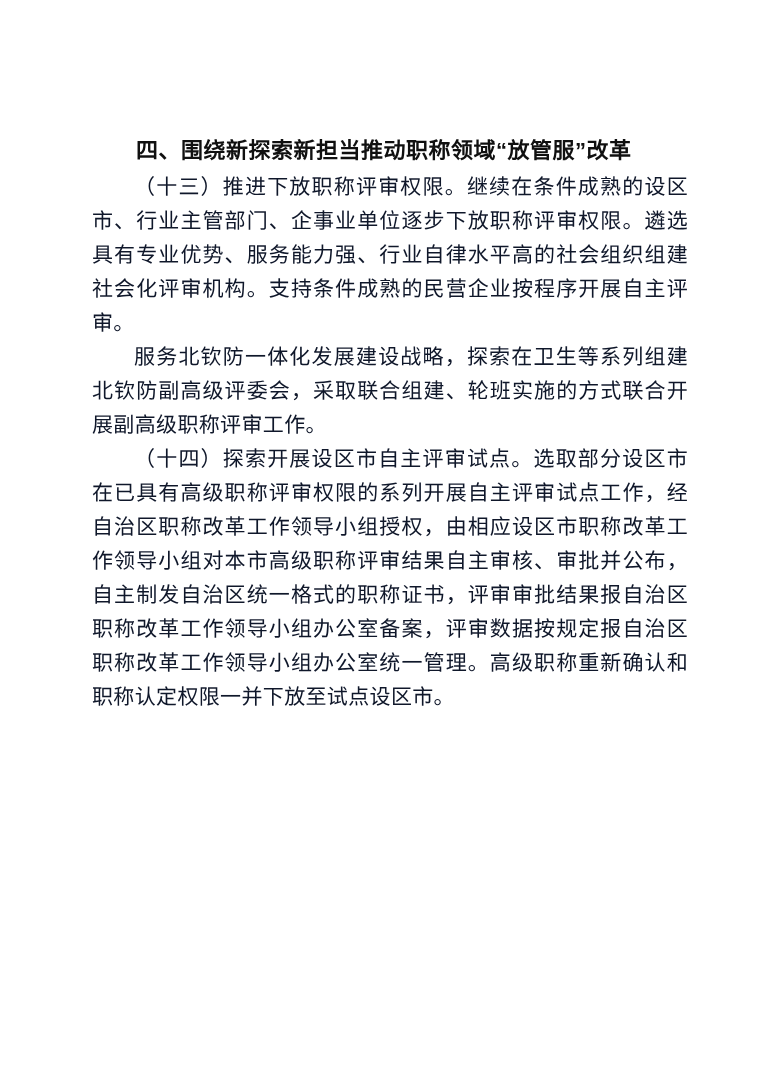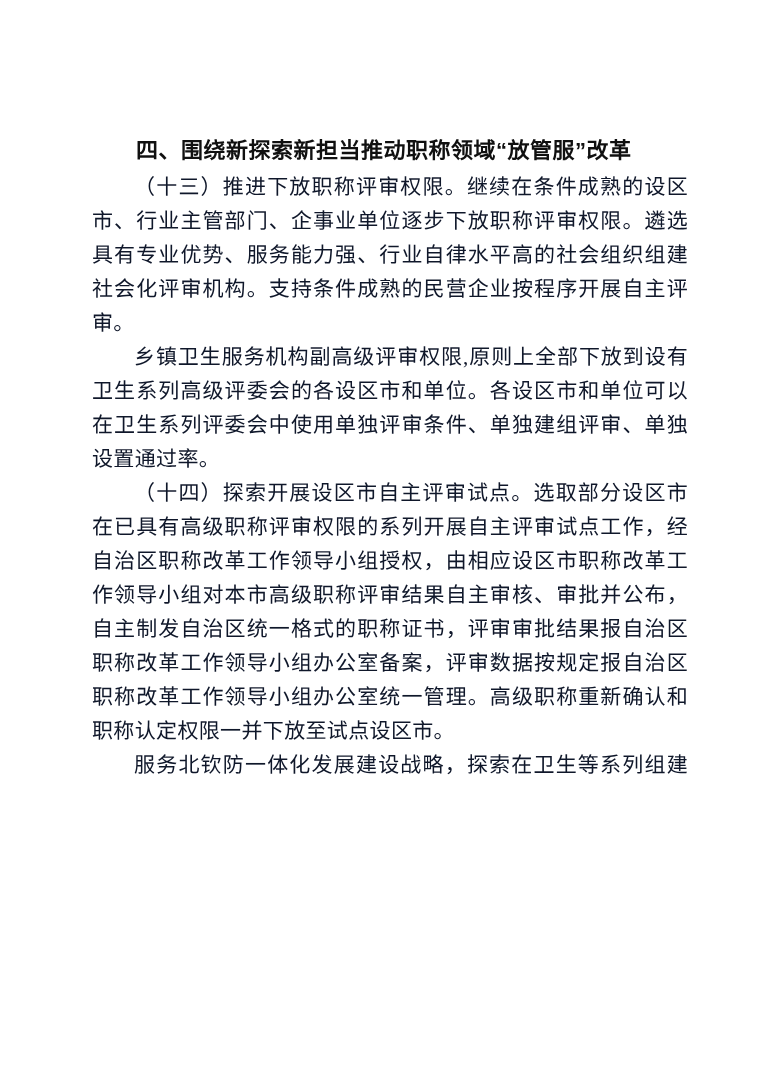--- a/index.html
+++ b/index.html
@@ -48,21 +48,20 @@
   }
 </style>
 </head>
 <body>
 
 <div class="page">
   <h1 class="section-heading">四、围绕新探索新担当推动职称领域“放管服”改革</h1>
 
   <p class="body-para">（十三）推进下放职称评审权限。继续在条件成熟的设区市、行业主管部门、企事业单位逐步下放职称评审权限。遴选具有专业优势、服务能力强、行业自律水平高的社会组织组建社会化评审机构。支持条件成熟的民营企业按程序开展自主评审。</p>
 
-  <p class="body-para">乡镇卫生服务机构副高级评审权限,原则上全部下放到设有卫生系列高级评委会的各设区市和单位。各设区市和单位可以在卫生系列评委会中使用单独评审条件、单独建组评审、单独设置通过率。</p>
+
+  <p class="body-para">服务北钦防一体化发展建设战略，探索在卫生等系列组建北钦防副高级评委会，采取联合组建、轮班实施的方式联合开展副高级职称评审工作。</p>
 
   <p class="body-para">（十四）探索开展设区市自主评审试点。选取部分设区市在已具有高级职称评审权限的系列开展自主评审试点工作，经自治区职称改革工作领导小组授权，由相应设区市职称改革工作领导小组对本市高级职称评审结果自主审核、审批并公布，自主制发自治区统一格式的职称证书，评审审批结果报自治区职称改革工作领导小组办公室备案，评审数据按规定报自治区职称改革工作领导小组办公室统一管理。高级职称重新确认和职称认定权限一并下放至试点设区市。</p>
-
-  <p class="body-para">服务北钦防一体化发展建设战略，探索在卫生等系列组建北钦防副高级评委会，采取联合组建、轮班实施的方式联合开展副高级职称评审工作。</p>
 
 
   <div class="page-number">—8—</div>
 </div>
 
 </body></html>

